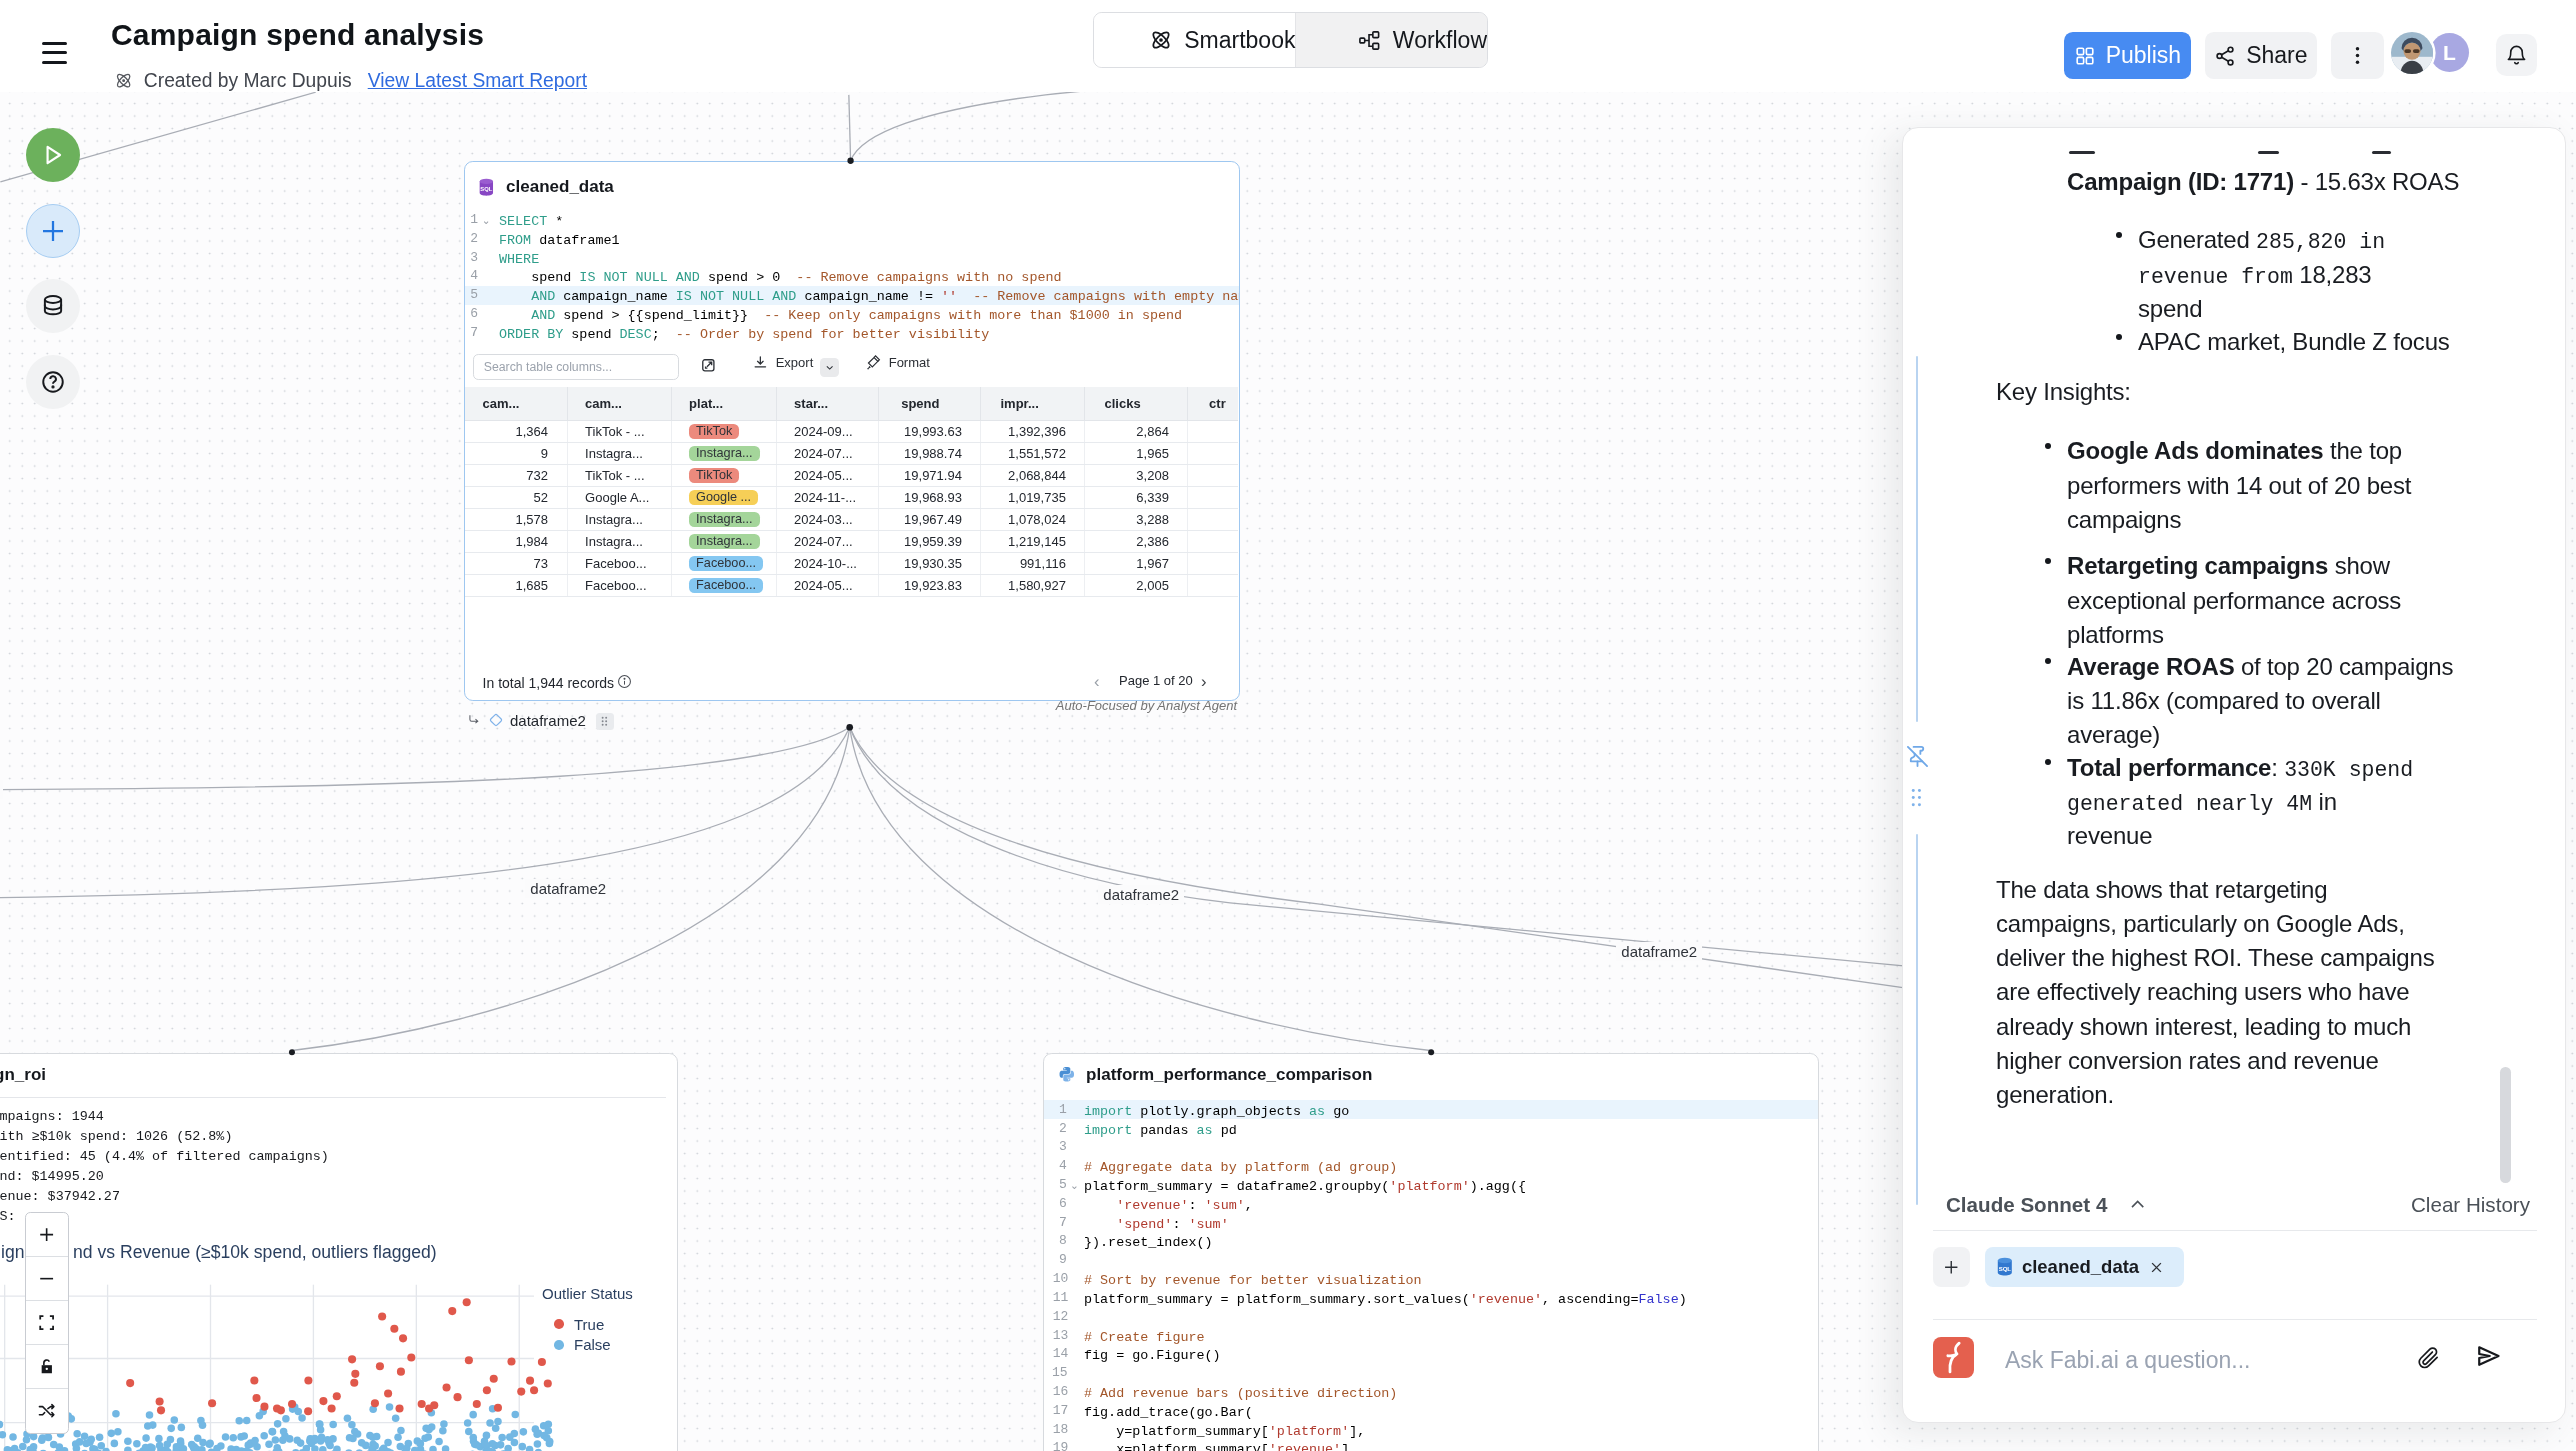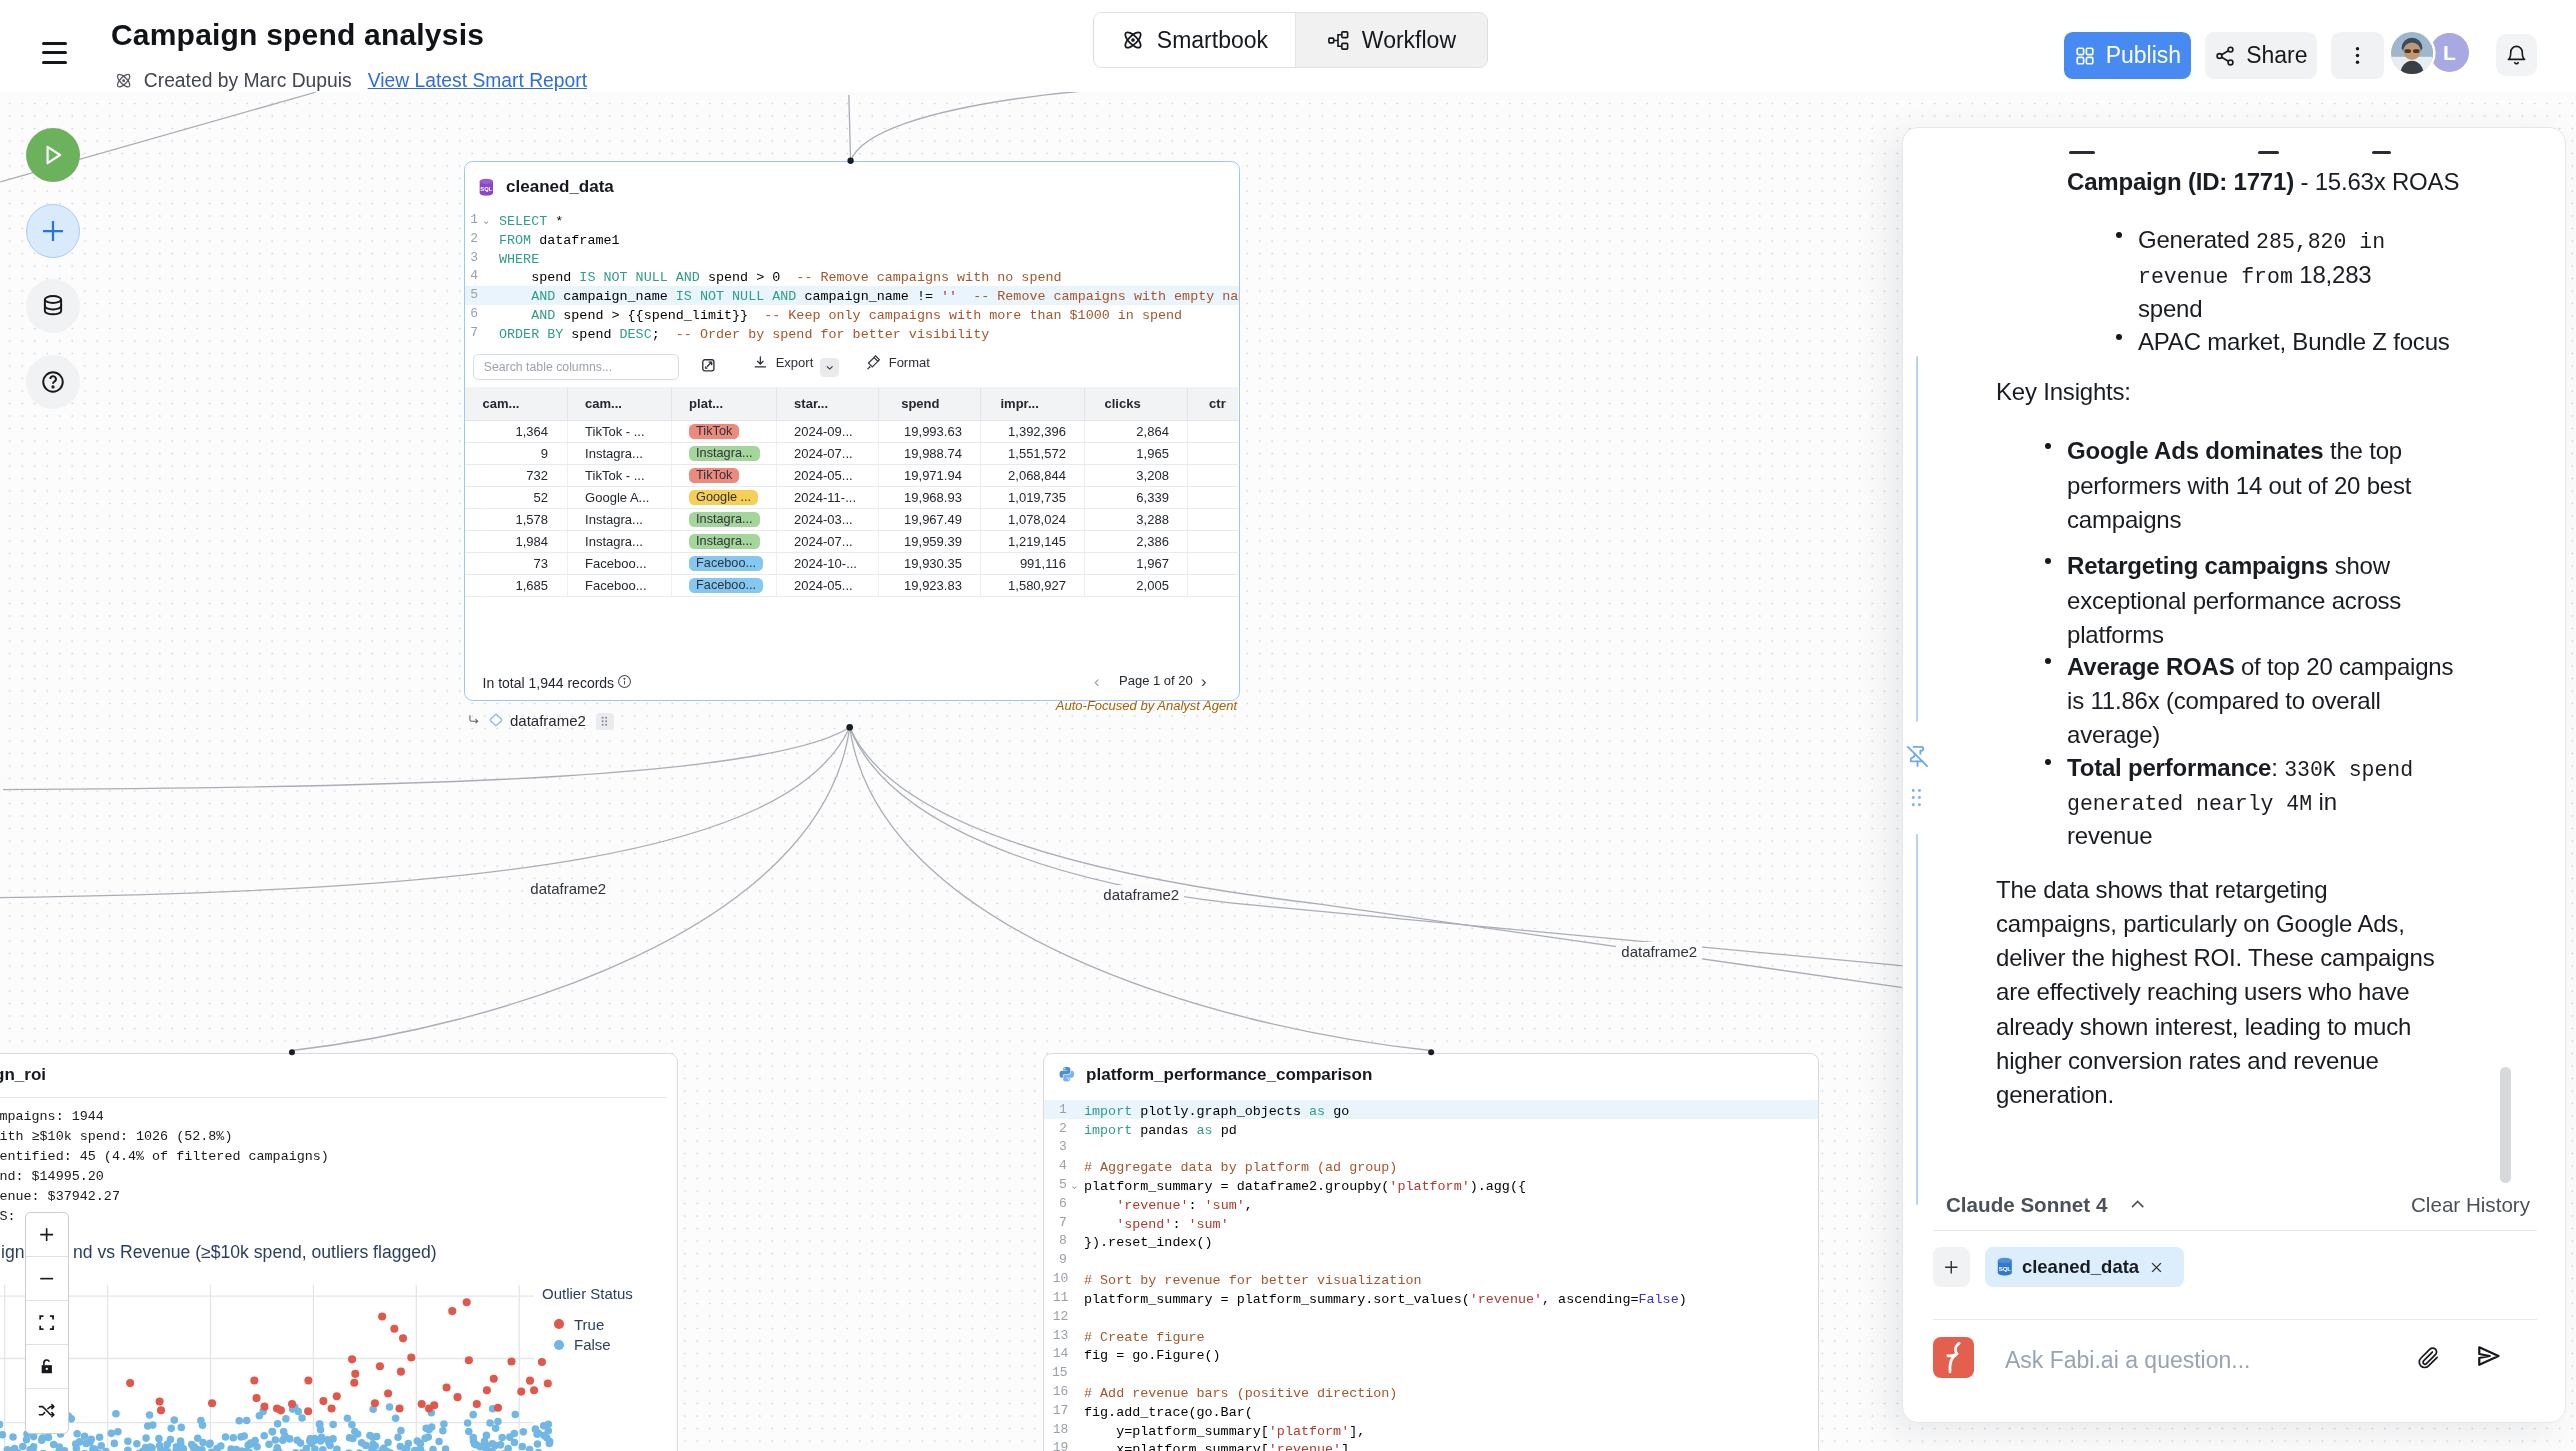--- a/index.html
+++ b/index.html
@@ -16,21 +16,21 @@
 
 #header { position:absolute; left:0; top:0; width:2576px; height:92px; background:#fff; }
 .burger { position:absolute; left:42px; top:42px; width:24.6px; height:23px; }
 .burger div { height:2.8px; background:#14171c; border-radius:1.8px; margin-bottom:6.7px; }
 #title { position:absolute; left:111px; top:17.6px; font-size:30px; font-weight:700; color:#101418; letter-spacing:0.2px; }
 #subrow { position:absolute; left:114px; top:70px; height:21px; display:flex; align-items:center; font-size:19.3px; color:#41454d; }
 #subrow .link { color:#2f6bdf; text-decoration:underline; }
 
 
 #toggle { position:absolute; left:1093px; top:12.3px; width:395px; height:56px; border:1.3px solid #dcdee2; border-radius:8.8px; background:#f1f1f2; display:flex; overflow:hidden; }
-#toggle .seg { display:flex; align-items:center; justify-content:center; font-size:23px; color:#15181d; font-weight:500; }
+#toggle .seg { display:flex; align-items:center; justify-content:flex-end; font-size:23px; color:#15181d; font-weight:500; }
 #toggle .seg.sb { width:204px; background:#fff; border-right:1.3px solid #e3e4e7; }
 #toggle .seg.wf { width:192px; background:#f1f1f2; }
 #toggle .seg svg { margin-right:11.4px; }
 
 
 .btn { position:absolute; display:flex; align-items:center; justify-content:center; border-radius:8.8px; font-size:23px; }
 #publish { left:2064px; top:32px; width:127px; height:47px; background:#478bf2; color:#fff; font-weight:500; }
 #share { left:2205px; top:32px; width:112px; height:47px; background:#f1f2f4; color:#17191d; font-weight:500; }
 #dots3 { left:2331px; top:32px; width:53px; height:47px; background:#f1f2f4; }
 #bell { left:2496px; top:34px; width:41px; height:42px; background:#f2f3f5; border-radius:10.5px; }
@@ -396,21 +396,21 @@
   <div class="abs" style="left:596px; top:713px; width:17.6px; height:16.7px; background:#e9ebee; border-radius:3.5px; display:flex; align-items:center; justify-content:center;">
       <svg width="8.8" height="10.5" viewBox="0 0 10 12" fill="#83878e">
         <circle cx="3" cy="2" r="1.1"></circle>
         <circle cx="7" cy="2" r="1.1"></circle>
         <circle cx="3" cy="6" r="1.1"></circle>
         <circle cx="7" cy="6" r="1.1"></circle>
         <circle cx="3" cy="10" r="1.1"></circle>
         <circle cx="7" cy="10" r="1.1"></circle>
       </svg>
     </div>
-  <div class="abs" style="right:1339px; top:698px; font-size:13px; color:#a16207; font-style:italic;">Auto-Focused by Analyst Agent</div>
+  <div class="abs" style="right:1339px; top:698px; font-size:13px; color:#737373; font-style:italic;">Auto-Focused by Analyst Agent</div>
 
   <div class="node" id="node2">
     <div style="position:absolute; left:32.5px; top:11.4px;" class="node-title">campaign_roi</div>
     <div style="position:absolute; left:0; top:43px; width:763px; border-top:0.9px solid #e4e6ea;"></div>
     <div id="roitext">
         <div class="codeline" style="left:8px; top:53px; color:#17191d;">Filtered campaigns: 1944</div>
         <div class="codeline" style="left:8px; top:73px; color:#17191d;">Campaigns with ≥$10k spend: 1026 (52.8%)</div>
         <div class="codeline" style="left:8px; top:93px; color:#17191d;">Outliers identified: 45 (4.4% of filtered campaigns)</div>
         <div class="codeline" style="left:8px; top:113px; color:#17191d;">Average spend: $14995.20</div>
         <div class="codeline" style="left:8px; top:133px; color:#17191d;">Average revenue: $37942.27</div>

